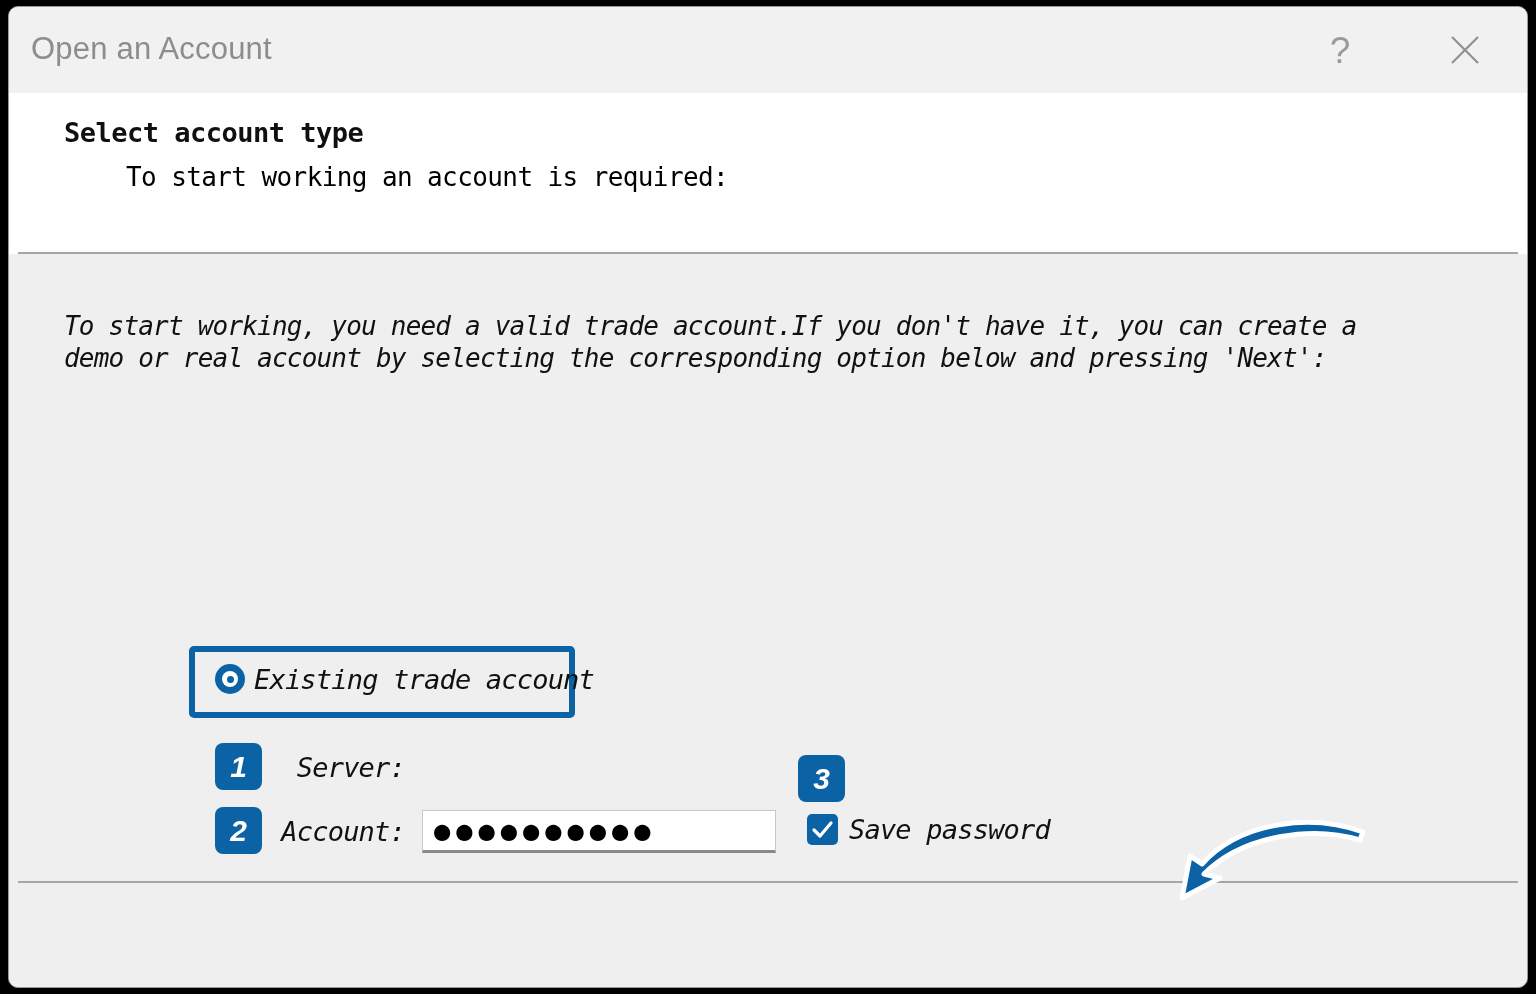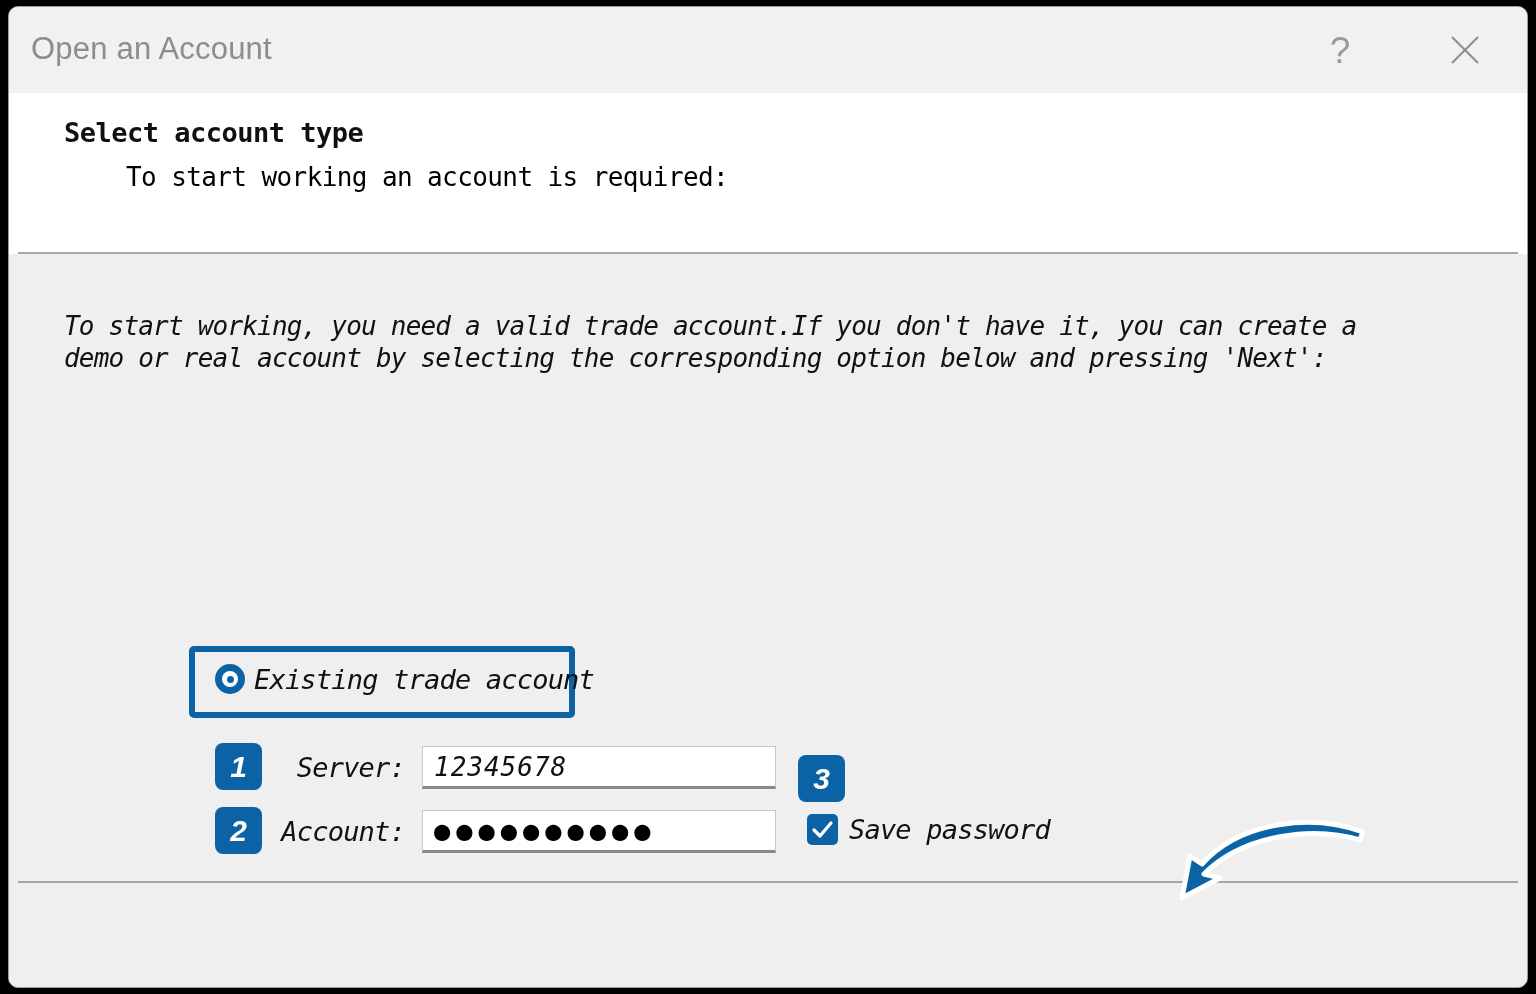--- a/index.html
+++ b/index.html
@@ -342,21 +342,20 @@
             </div>
         </div>
         <div class="radio-label">Existing trade account</div>
       </div>
 
       <div class="badge" id="badge-1">1</div>
       <div class="badge" id="badge-2">2</div>
       <div class="badge" id="badge-3">3</div>
 
       <div class="field-label" id="label-login">Server:</div>
-      <div class="textfield" id="field-login">12345678</div>
 
       <div class="field-label" id="label-password">Account:</div>
       <div class="textfield" id="field-password">
         <span class="dots">●●●●●●●●●●</span>
       </div>
 
       <div id="savepw-row">
         <div id="savepw-box">
           <svg width="31" height="31" viewBox="0 0 31 31">
             <polyline points="7,16 13,22 24,9" fill="none" stroke="#ffffff" stroke-width="3.2" stroke-linecap="round" stroke-linejoin="round"></polyline>

